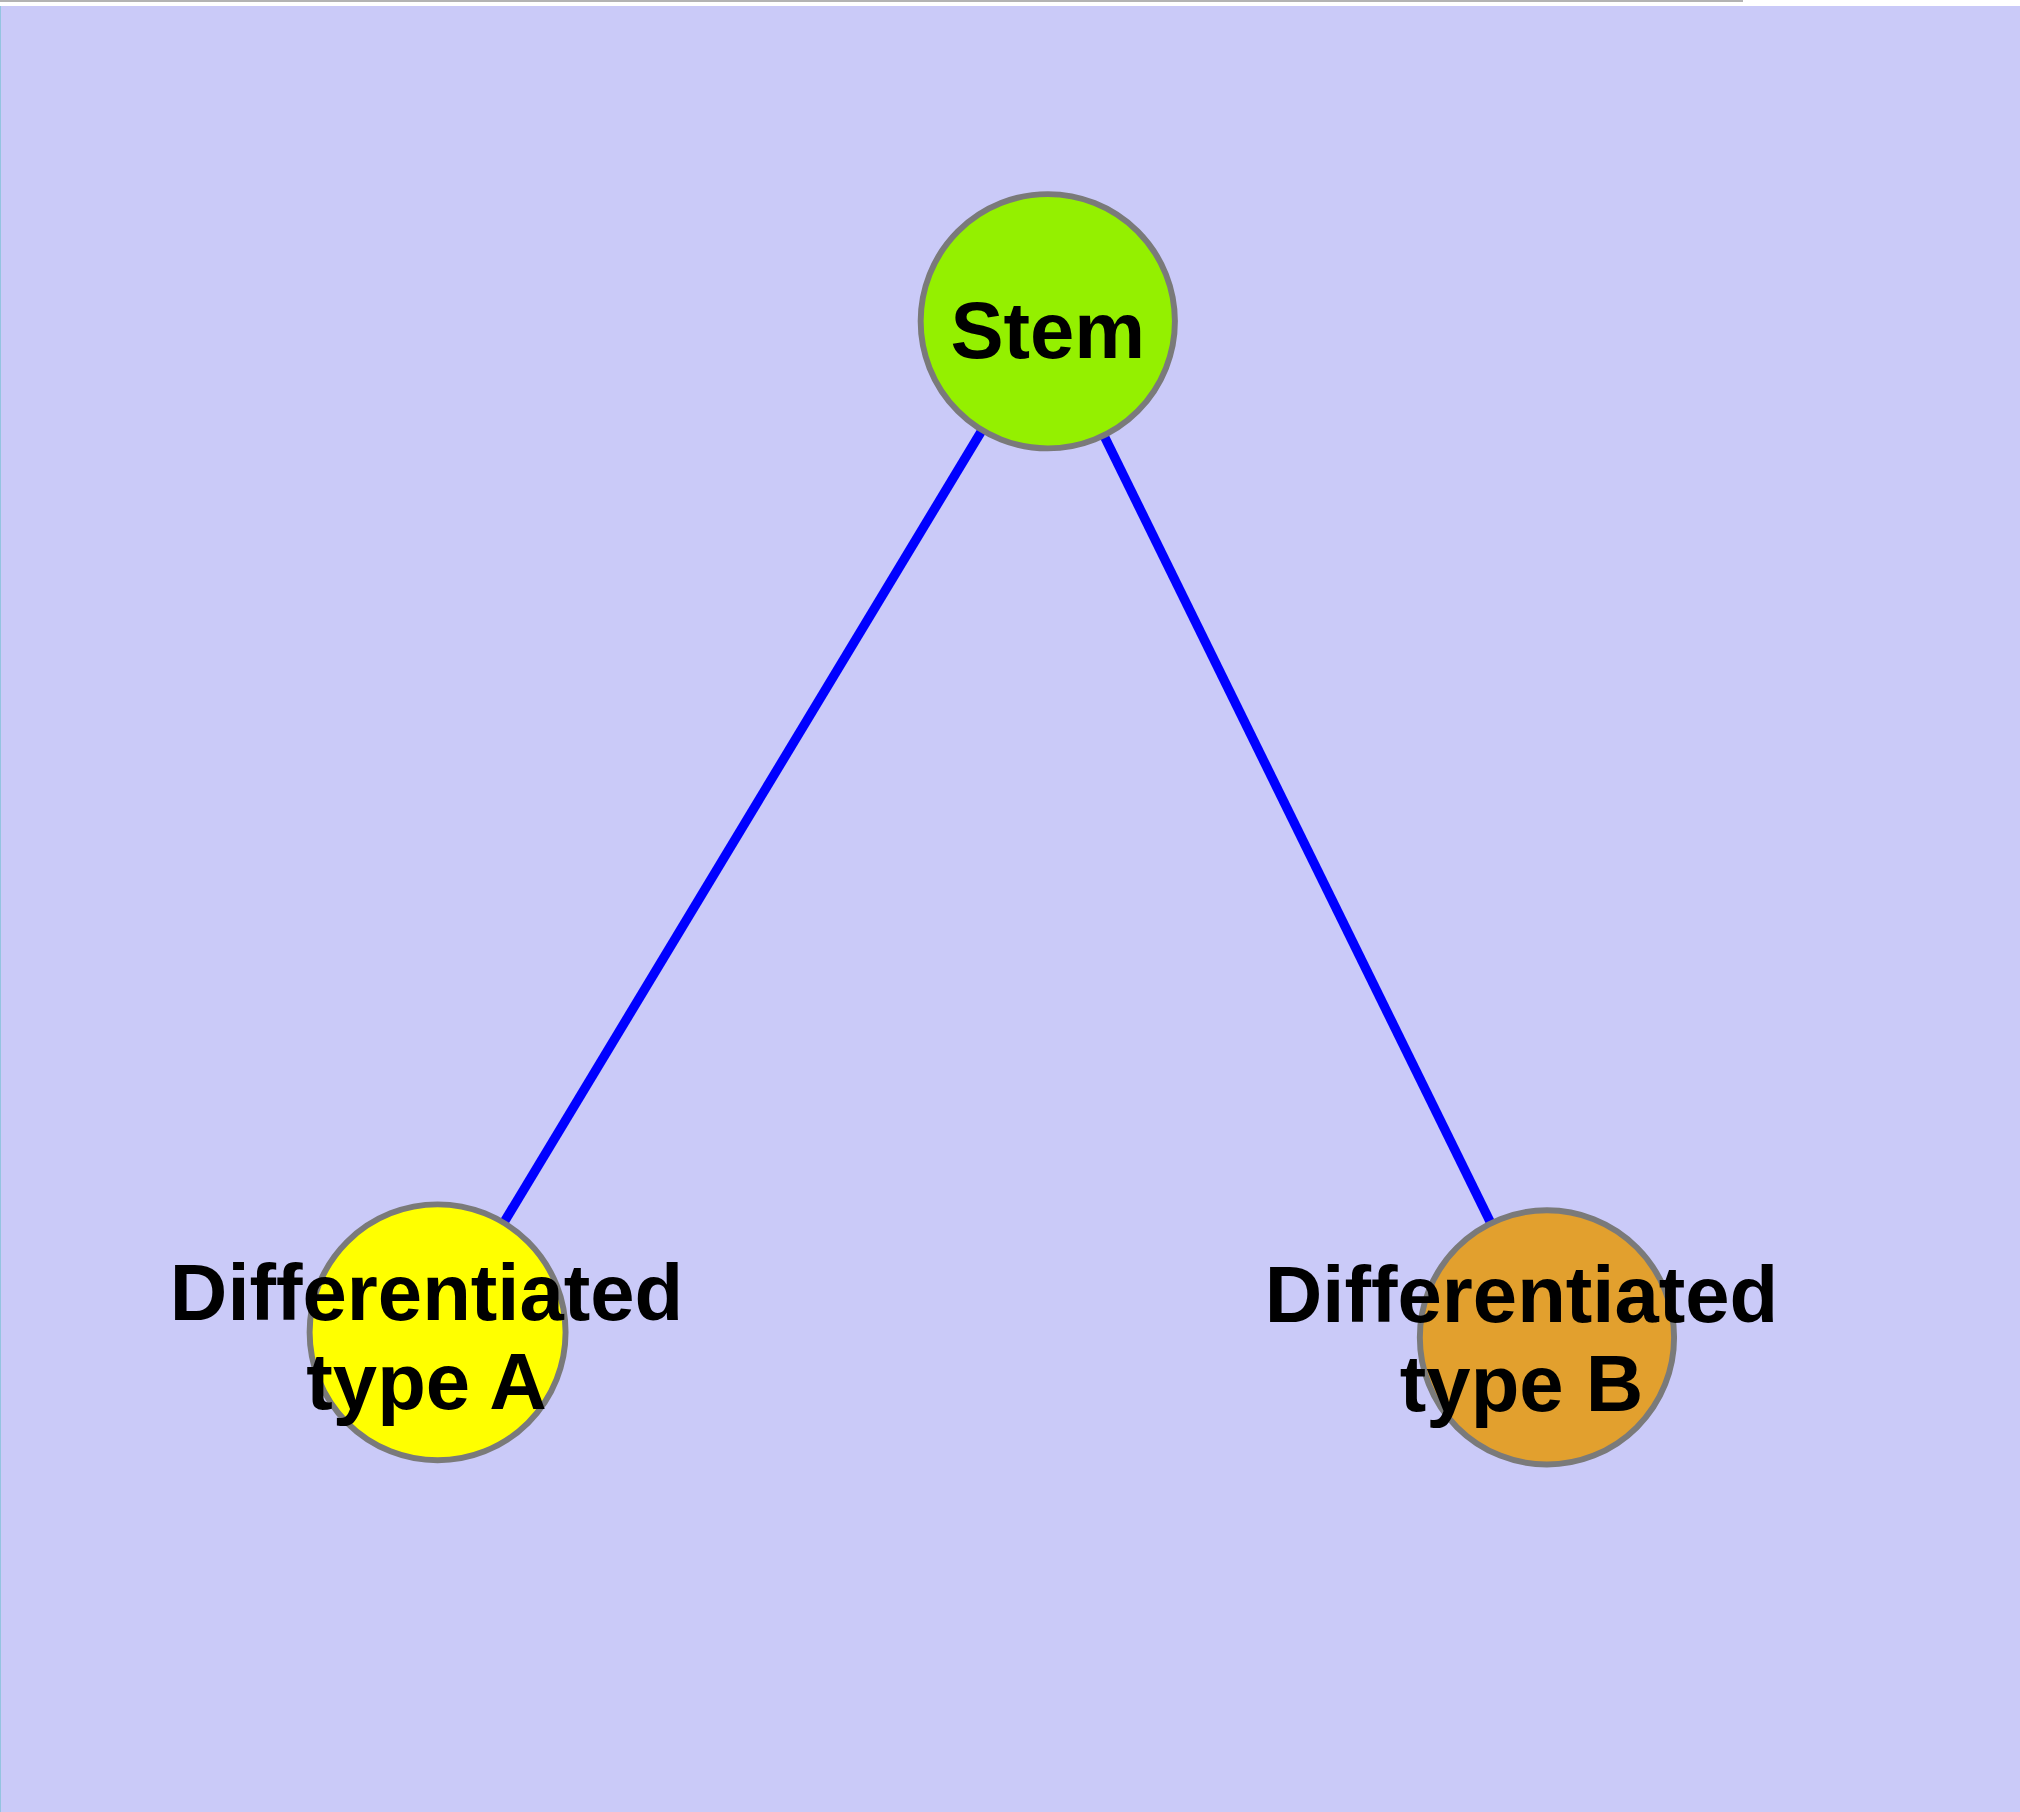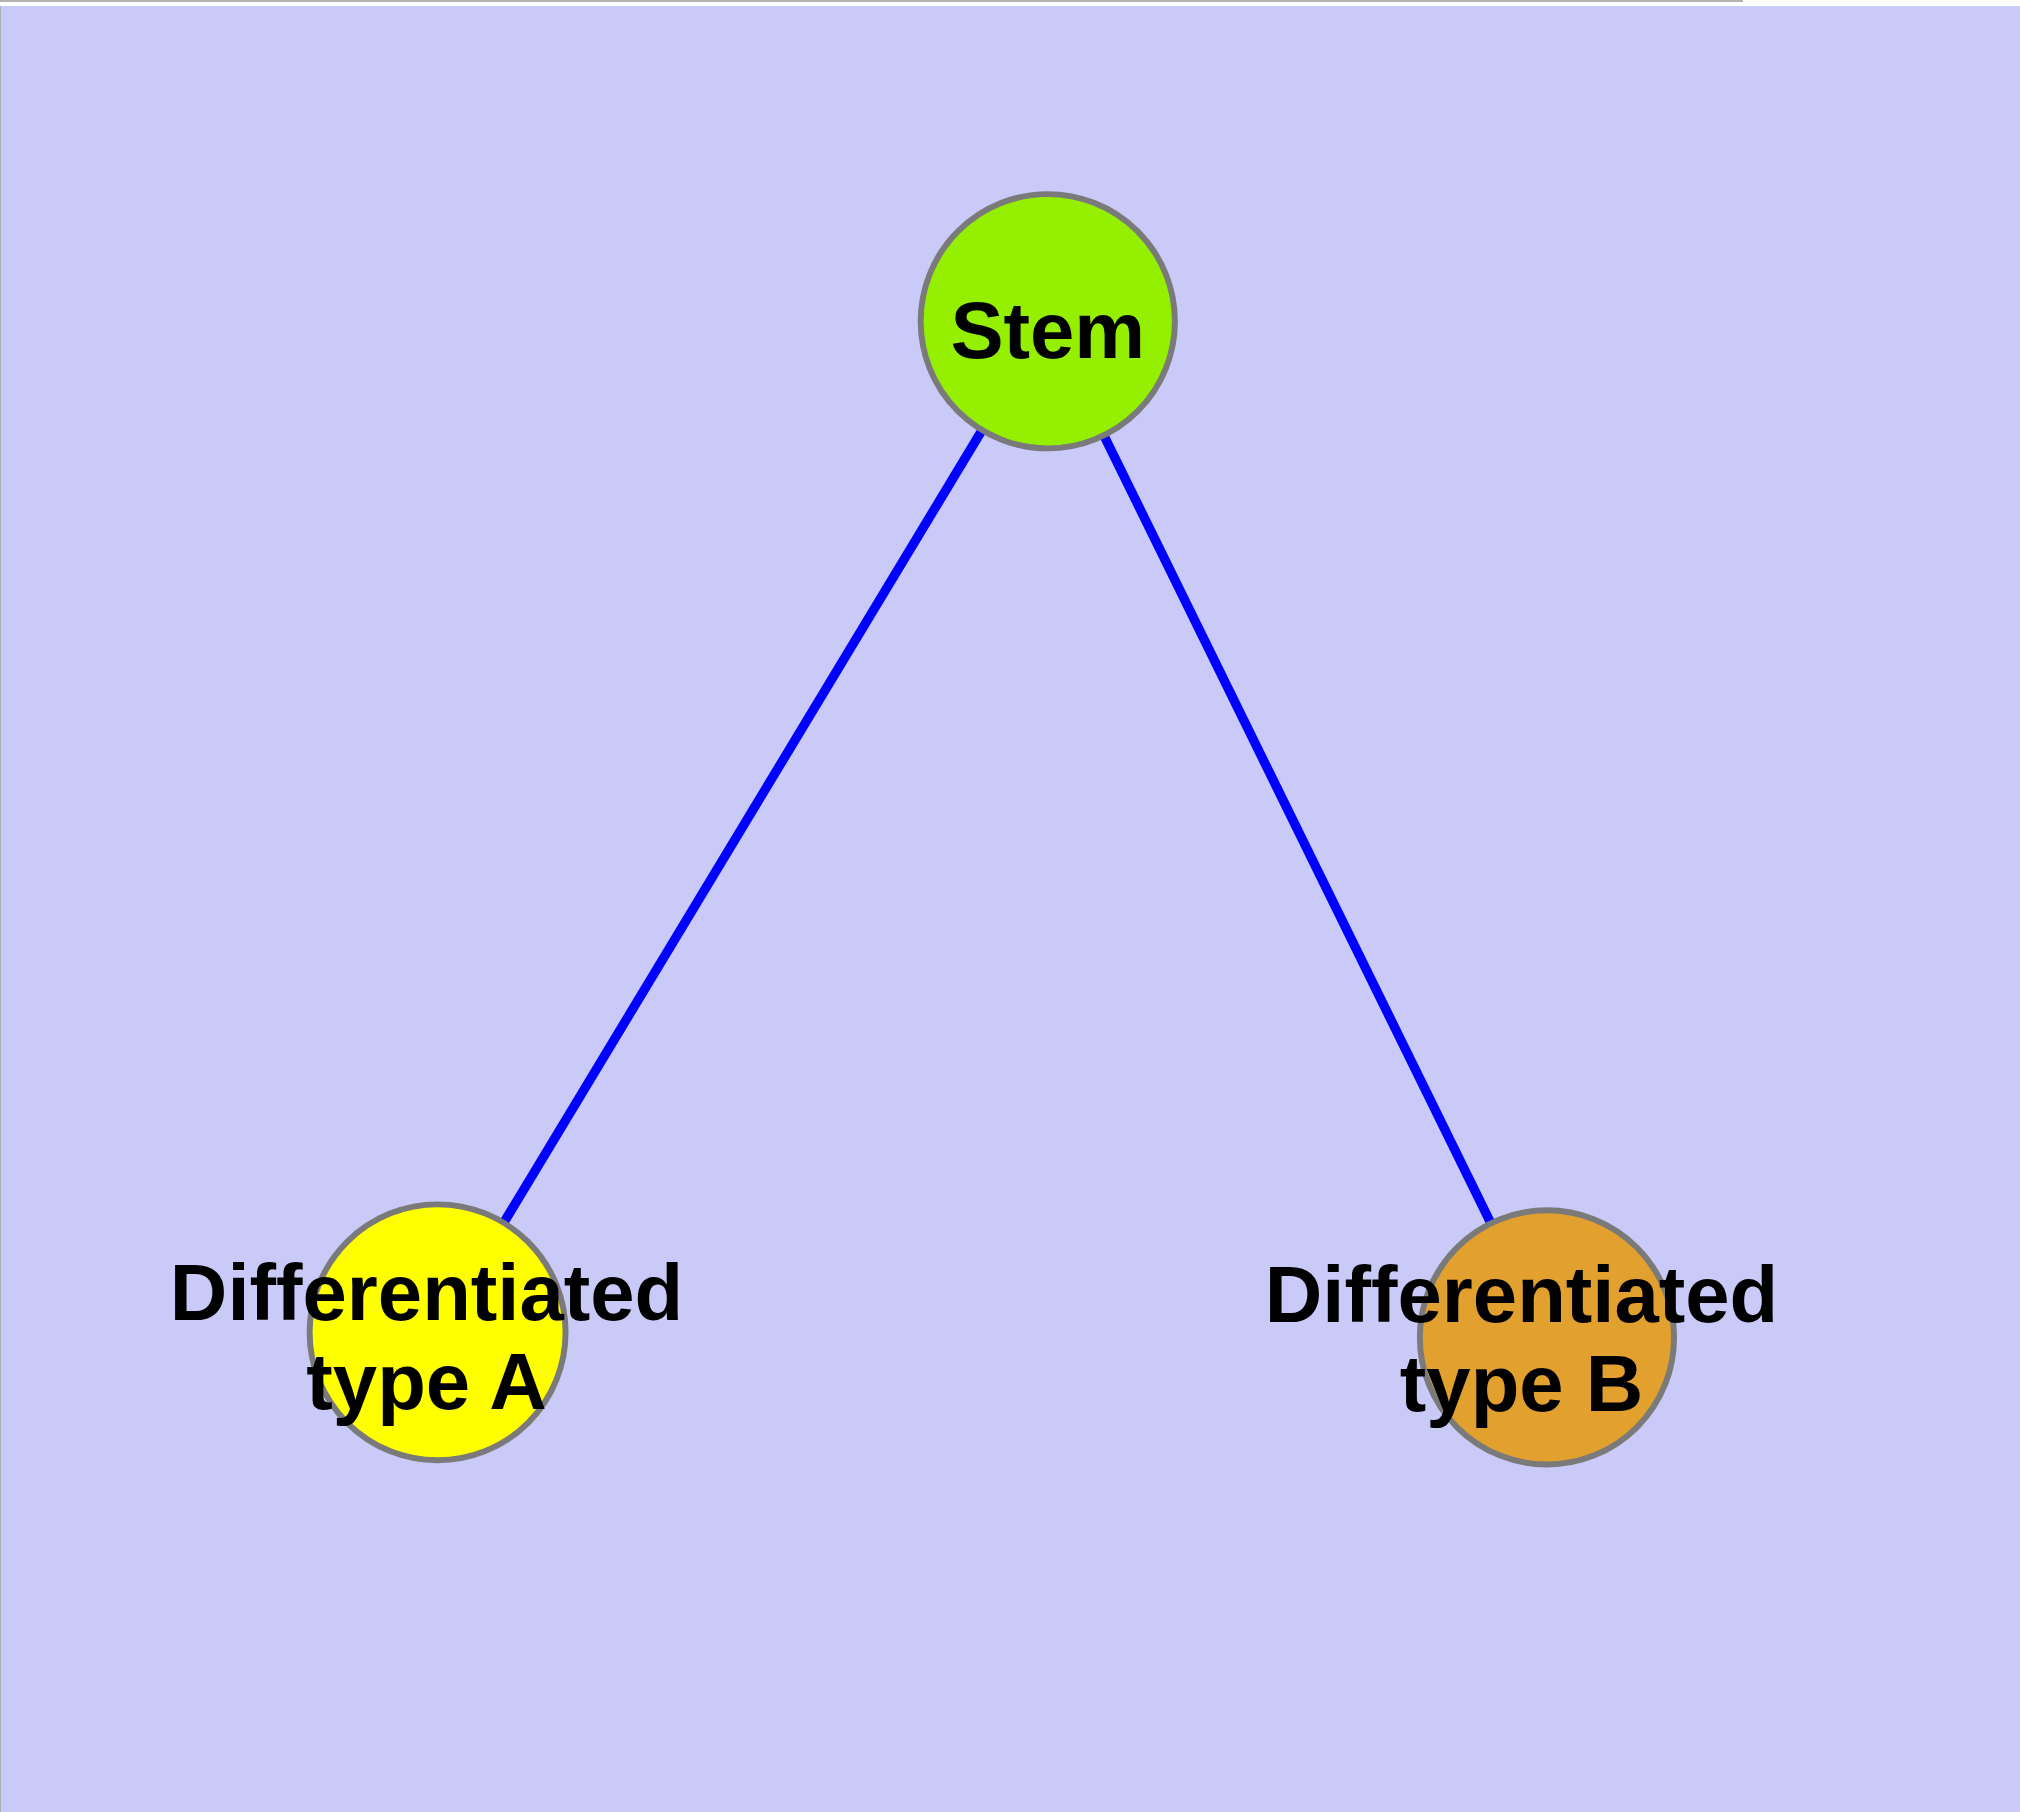--- a/index.html
+++ b/index.html
@@ -2,21 +2,21 @@
 <html style="font-size:13.6px"><head>
 <meta charset="utf-8">
 <style>
   html, body { margin: 0; padding: 0; }
   body {
     width: 2021px; height: 1812px;
     overflow: hidden;
     background: #ffffff;
     font-family: "Liberation Sans", "DejaVu Sans", sans-serif;
   }
-  .screen { position: relative; width: 1743px; height: 1812px; background: #4d7c0f; }
+  .screen { position: relative; width: 1743px; height: 1812px; background: #14b8a6; }
   .top-edge  { position: absolute; top: 0; left: 0; width: 100%; height: 1.7px; }
   .top-strip { position: absolute; top: 1.7px; left: 0; width: 100%; height: 4.2px; }
   .graph-svg { position: absolute; top: 6px; left: 0; display: block; }
   .edge { fill: none; stroke-width: 11; stroke-linecap: butt; }
   .node { stroke: #7A7A7A; stroke-width: 7; }
   .label {
     font-family: "Liberation Sans", "DejaVu Sans", sans-serif;
     font-weight: bold;
     font-size: 94px;
     fill: #000000;

